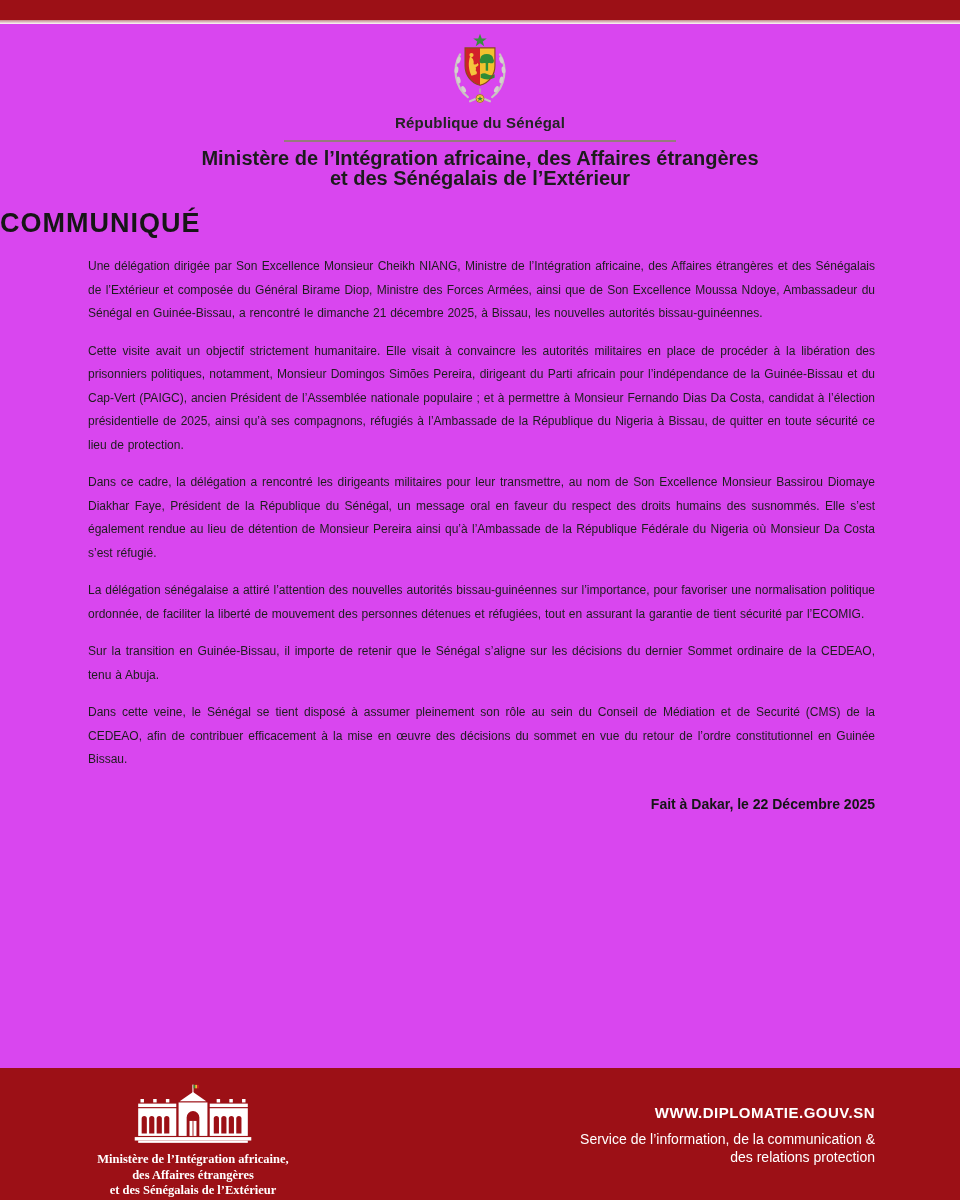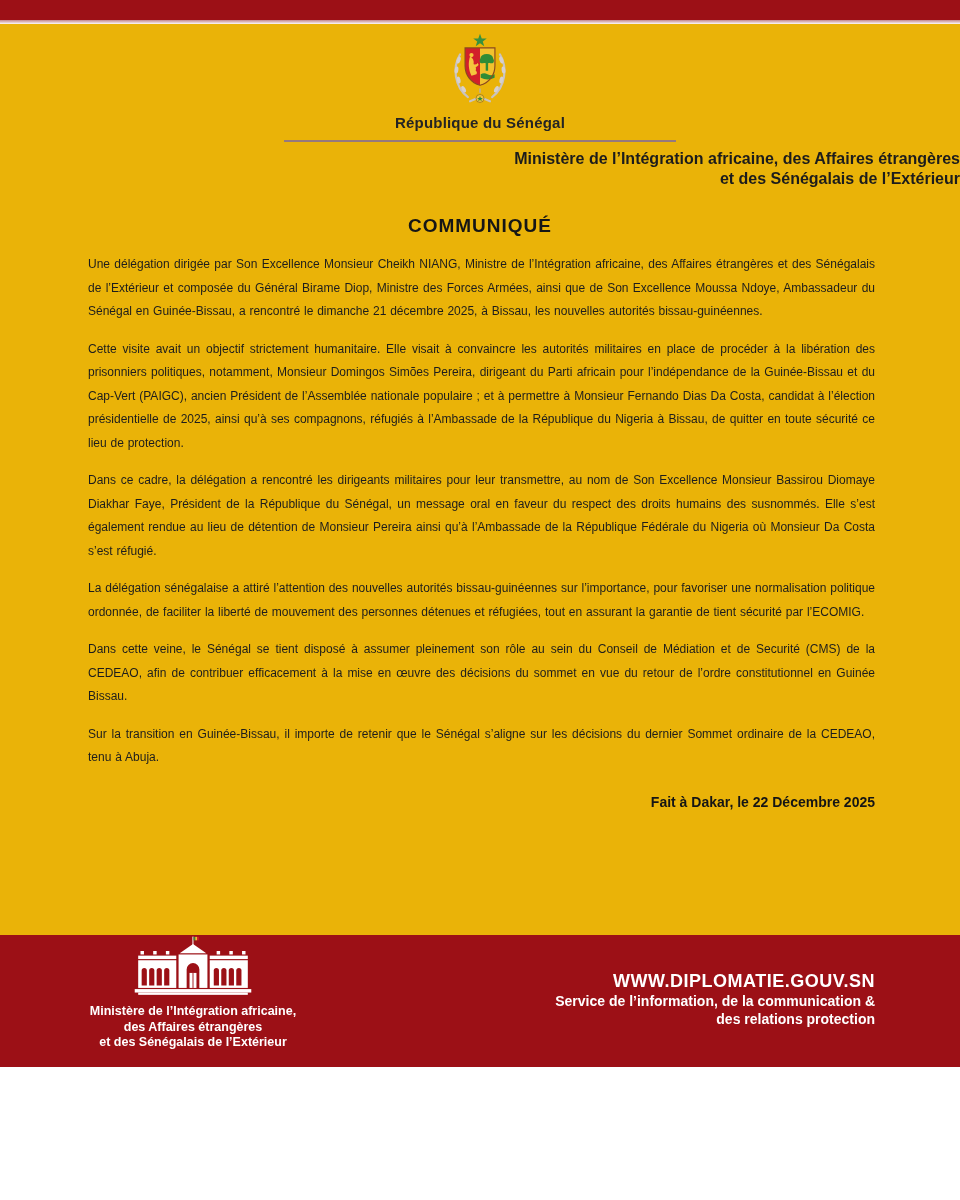--- a/index.html
+++ b/index.html
@@ -1,58 +1,58 @@
 <!DOCTYPE html>
 <html><head>
 <meta charset="utf-8">
 <style>
   html,body{margin:0;padding:0;background:#ffffff;}
   .page{
     position:relative;
-    width:960px;height:1067px;
-    background:#eab308;
+    width:960px;height:1200px;
+    background:#d946ef;
     font-family:"Liberation Sans", sans-serif;
     color:#1d1d1d;
     overflow:hidden;
   }
   
   .topbar{height:20px;background:#9c1016;}
   .topbar-glow{height:4px;background:linear-gradient(to bottom,#c2868a,#fdf9f9);}
   
   .header{text-align:center;}
   .emblem{margin-top:9px;}
   .country{font-size:15px;font-weight:bold;letter-spacing:.2px;color:#242424;margin-top:3px;line-height:17px;}
   .motto{font-size:9px;font-weight:bold;font-style:italic;color:#3a3a3a;margin-top:3px;line-height:11px;letter-spacing:.2px;}
   .divider{width:392px;height:2px;background:#96797d;margin:9px auto 0 auto;}
-  .ministry{font-size:16px;font-weight:bold;color:#1c1c1c;margin-top:7px;line-height:19.5px;text-align:right;}
+  .ministry{font-size:20px;font-weight:bold;color:#1c1c1c;margin-top:7px;line-height:19.5px;}
   
-  .doc-title{text-align:center;font-size:19px;font-weight:bold;letter-spacing:1px;color:#161616;margin-top:27px;}
+  .doc-title{text-align:left;font-size:27px;font-weight:bold;letter-spacing:1px;color:#161616;margin-top:20px;}
   .body-text{margin:16px 85px 0 88px;}
   .body-text p{
     margin:0 0 14px 0;
     font-size:12px;line-height:23.5px;
     text-align:justify;
     word-spacing:.5px;
     color:#1d1d1d;
   }
   .dateline{margin:24px 85px 0 88px;text-align:right;font-size:14px;font-weight:bold;color:#151515;}
   
   .footer{
     position:absolute;left:0;right:0;bottom:0;height:132px;
     background:#9c1016;color:#ffffff;
   }
   .footer-left{
-    position:absolute;left:62px;top:1px;width:262px;text-align:center;
+    position:absolute;left:62px;top:16px;width:262px;text-align:center;font-family:Liberation Serif, serif;
   }
   .footer-left .f-min{font-size:12.5px;font-weight:bold;line-height:15.5px;margin-top:4px;}
   .footer-right{
     position:absolute;right:85px;top:36px;text-align:right;
   }
-  .website{font-size:18px;font-weight:bold;letter-spacing:.5px;}
-  .service{font-size:14px;line-height:18px;font-weight:bold;}
+  .website{font-size:15px;font-weight:bold;letter-spacing:.5px;}
+  .service{font-size:14px;line-height:18px;margin-top:9px;}
 </style>
 </head>
 <body>
 
 <div class="page">
 
   <div class="topbar"></div>
   <div class="topbar-glow"></div>
 
   <div class="header">
@@ -108,22 +108,22 @@
     </div>
   </div>
 
   <div class="doc-title">COMMUNIQUÉ</div>
 
   <div class="body-text">
     <p>Une délégation dirigée par Son Excellence Monsieur Cheikh NIANG, Ministre de l’Intégration africaine, des Affaires étrangères et des Sénégalais de l’Extérieur et composée du Général Birame Diop, Ministre des Forces Armées, ainsi que de Son Excellence Moussa Ndoye, Ambassadeur du Sénégal en Guinée-Bissau, a rencontré le dimanche 21 décembre 2025, à Bissau, les nouvelles autorités bissau-guinéennes.</p>
     <p>Cette visite avait un objectif strictement humanitaire. Elle visait à convaincre les autorités militaires en place de procéder à la libération des prisonniers politiques, notamment, Monsieur Domingos Simões Pereira, dirigeant du Parti africain pour l’indépendance de la Guinée-Bissau et du Cap-Vert (PAIGC), ancien Président de l’Assemblée nationale populaire ; et à permettre à Monsieur Fernando Dias Da Costa, candidat à l’élection présidentielle de 2025, ainsi qu’à ses compagnons, réfugiés à l’Ambassade de la République du Nigeria à Bissau, de quitter en toute sécurité ce lieu de protection.</p>
     <p>Dans ce cadre, la délégation a rencontré les dirigeants militaires pour leur transmettre, au nom de Son Excellence Monsieur Bassirou Diomaye Diakhar Faye, Président de la République du Sénégal, un message oral en faveur du respect des droits humains des susnommés. Elle s’est également rendue au lieu de détention de Monsieur Pereira ainsi qu’à l’Ambassade de la République Fédérale du Nigeria où Monsieur Da Costa s’est réfugié.</p>
     <p>La délégation sénégalaise a attiré l’attention des nouvelles autorités bissau-guinéennes sur l’importance, pour favoriser une normalisation politique ordonnée, de faciliter la liberté de mouvement des personnes détenues et réfugiées, tout en assurant la garantie de tient sécurité par l’ECOMIG.</p>
+    <p>Sur la transition en Guinée-Bissau, il importe de retenir que le Sénégal s’aligne sur les décisions du dernier Sommet ordinaire de la CEDEAO, tenu à Abuja.</p>
     <p>Dans cette veine, le Sénégal se tient disposé à assumer pleinement son rôle au sein du Conseil de Médiation et de Securité (CMS) de la CEDEAO, afin de contribuer efficacement à la mise en œuvre des décisions du sommet en vue du retour de l’ordre constitutionnel en Guinée Bissau.</p>
-    <p>Sur la transition en Guinée-Bissau, il importe de retenir que le Sénégal s’aligne sur les décisions du dernier Sommet ordinaire de la CEDEAO, tenu à Abuja.</p>
   </div>
 
   <div class="dateline">Fait à Dakar, le 22 Décembre 2025</div>
 
   <div class="footer">
     <div class="footer-left">
       <div>
         <svg width="124" height="60" viewBox="0 0 210 104">
 
           <rect x="104" y="1" width="1.8" height="16" fill="#ffffff"></rect>

